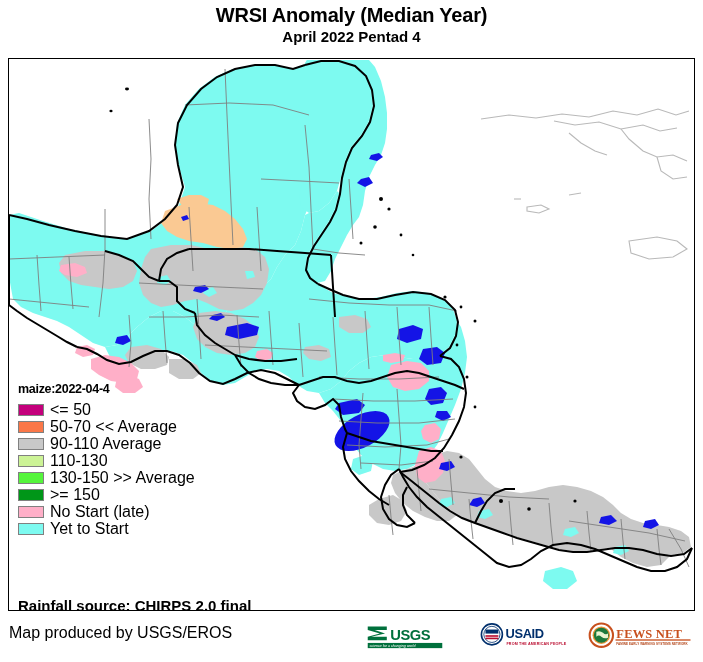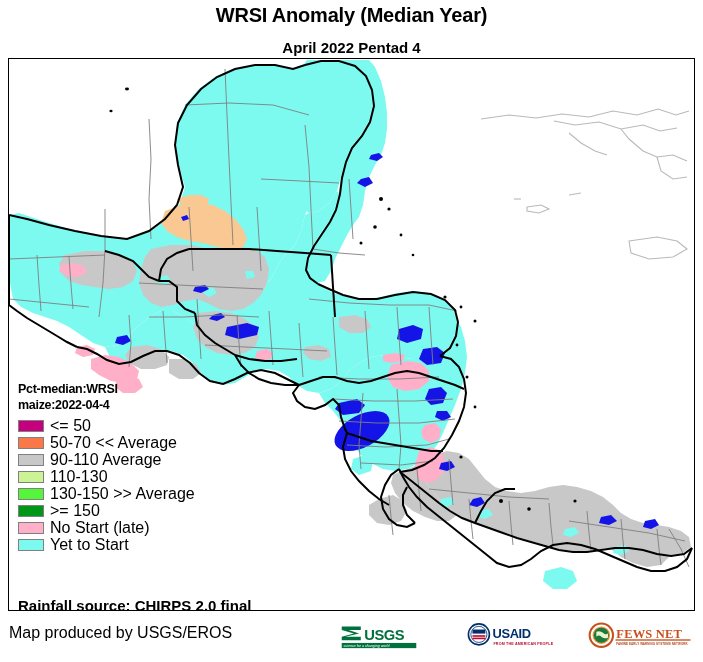--- a/index.html
+++ b/index.html
@@ -19,21 +19,21 @@
     font-weight:bold;
     color:#000;
     letter-spacing:-0.2px;
     line-height:22px;
   }
   .title-sub{
     font-size:15px;
     font-weight:bold;
     color:#000;
     line-height:20px;
-    margin-top:12px;
+    margin-top:1px;
   }
   .map-frame{
     position:absolute;
     left:8px;top:58px;
     width:687px;height:553px;
     border:1px solid #000;
     box-sizing:border-box;
     background:#ffffff;
     overflow:hidden;
   }
@@ -92,21 +92,21 @@
     left:9px;top:13px;
     font-size:16px;
     color:#000;
     white-space:nowrap;
   }
   .logos{
     position:absolute;
     right:10px;top:10px;
     display:flex;
     align-items:center;
-    gap:22px;
+    gap:9px;
   }
   .logo{height:30px;display:block;}
 </style>
 </head>
 <body>
 
 <div class="titles">
   <div class="title-main">WRSI Anomaly (Median Year)</div>
   <div class="title-sub">April 2022 Pentad 4</div>
 </div>
@@ -436,21 +436,20 @@
         <circle cx="520" cy="450" r="1.8"></circle>
         <circle cx="566" cy="442" r="1.6"></circle>
         <ellipse cx="118" cy="30" rx="2" ry="1.4"></ellipse>
         <ellipse cx="102" cy="52" rx="1.6" ry="1.2"></ellipse>
       </g>
 
     </g>
   </svg>
 
   <div class="legend">
-    <div class="legend-title">Pct-median:WRSI</div>
     <div class="legend-title">maize:2022-04-4</div>
     <div class="legend-rows" id="legend-rows">
         <div class="legend-row">
           <span class="swatch" style="background: rgb(196, 0, 124);"></span>
           <span class="legend-label">&lt;= 50</span>
         </div>
         <div class="legend-row">
           <span class="swatch" style="background: rgb(250, 119, 72);"></span>
           <span class="legend-label">50-70 &lt;&lt; Average</span>
         </div>

